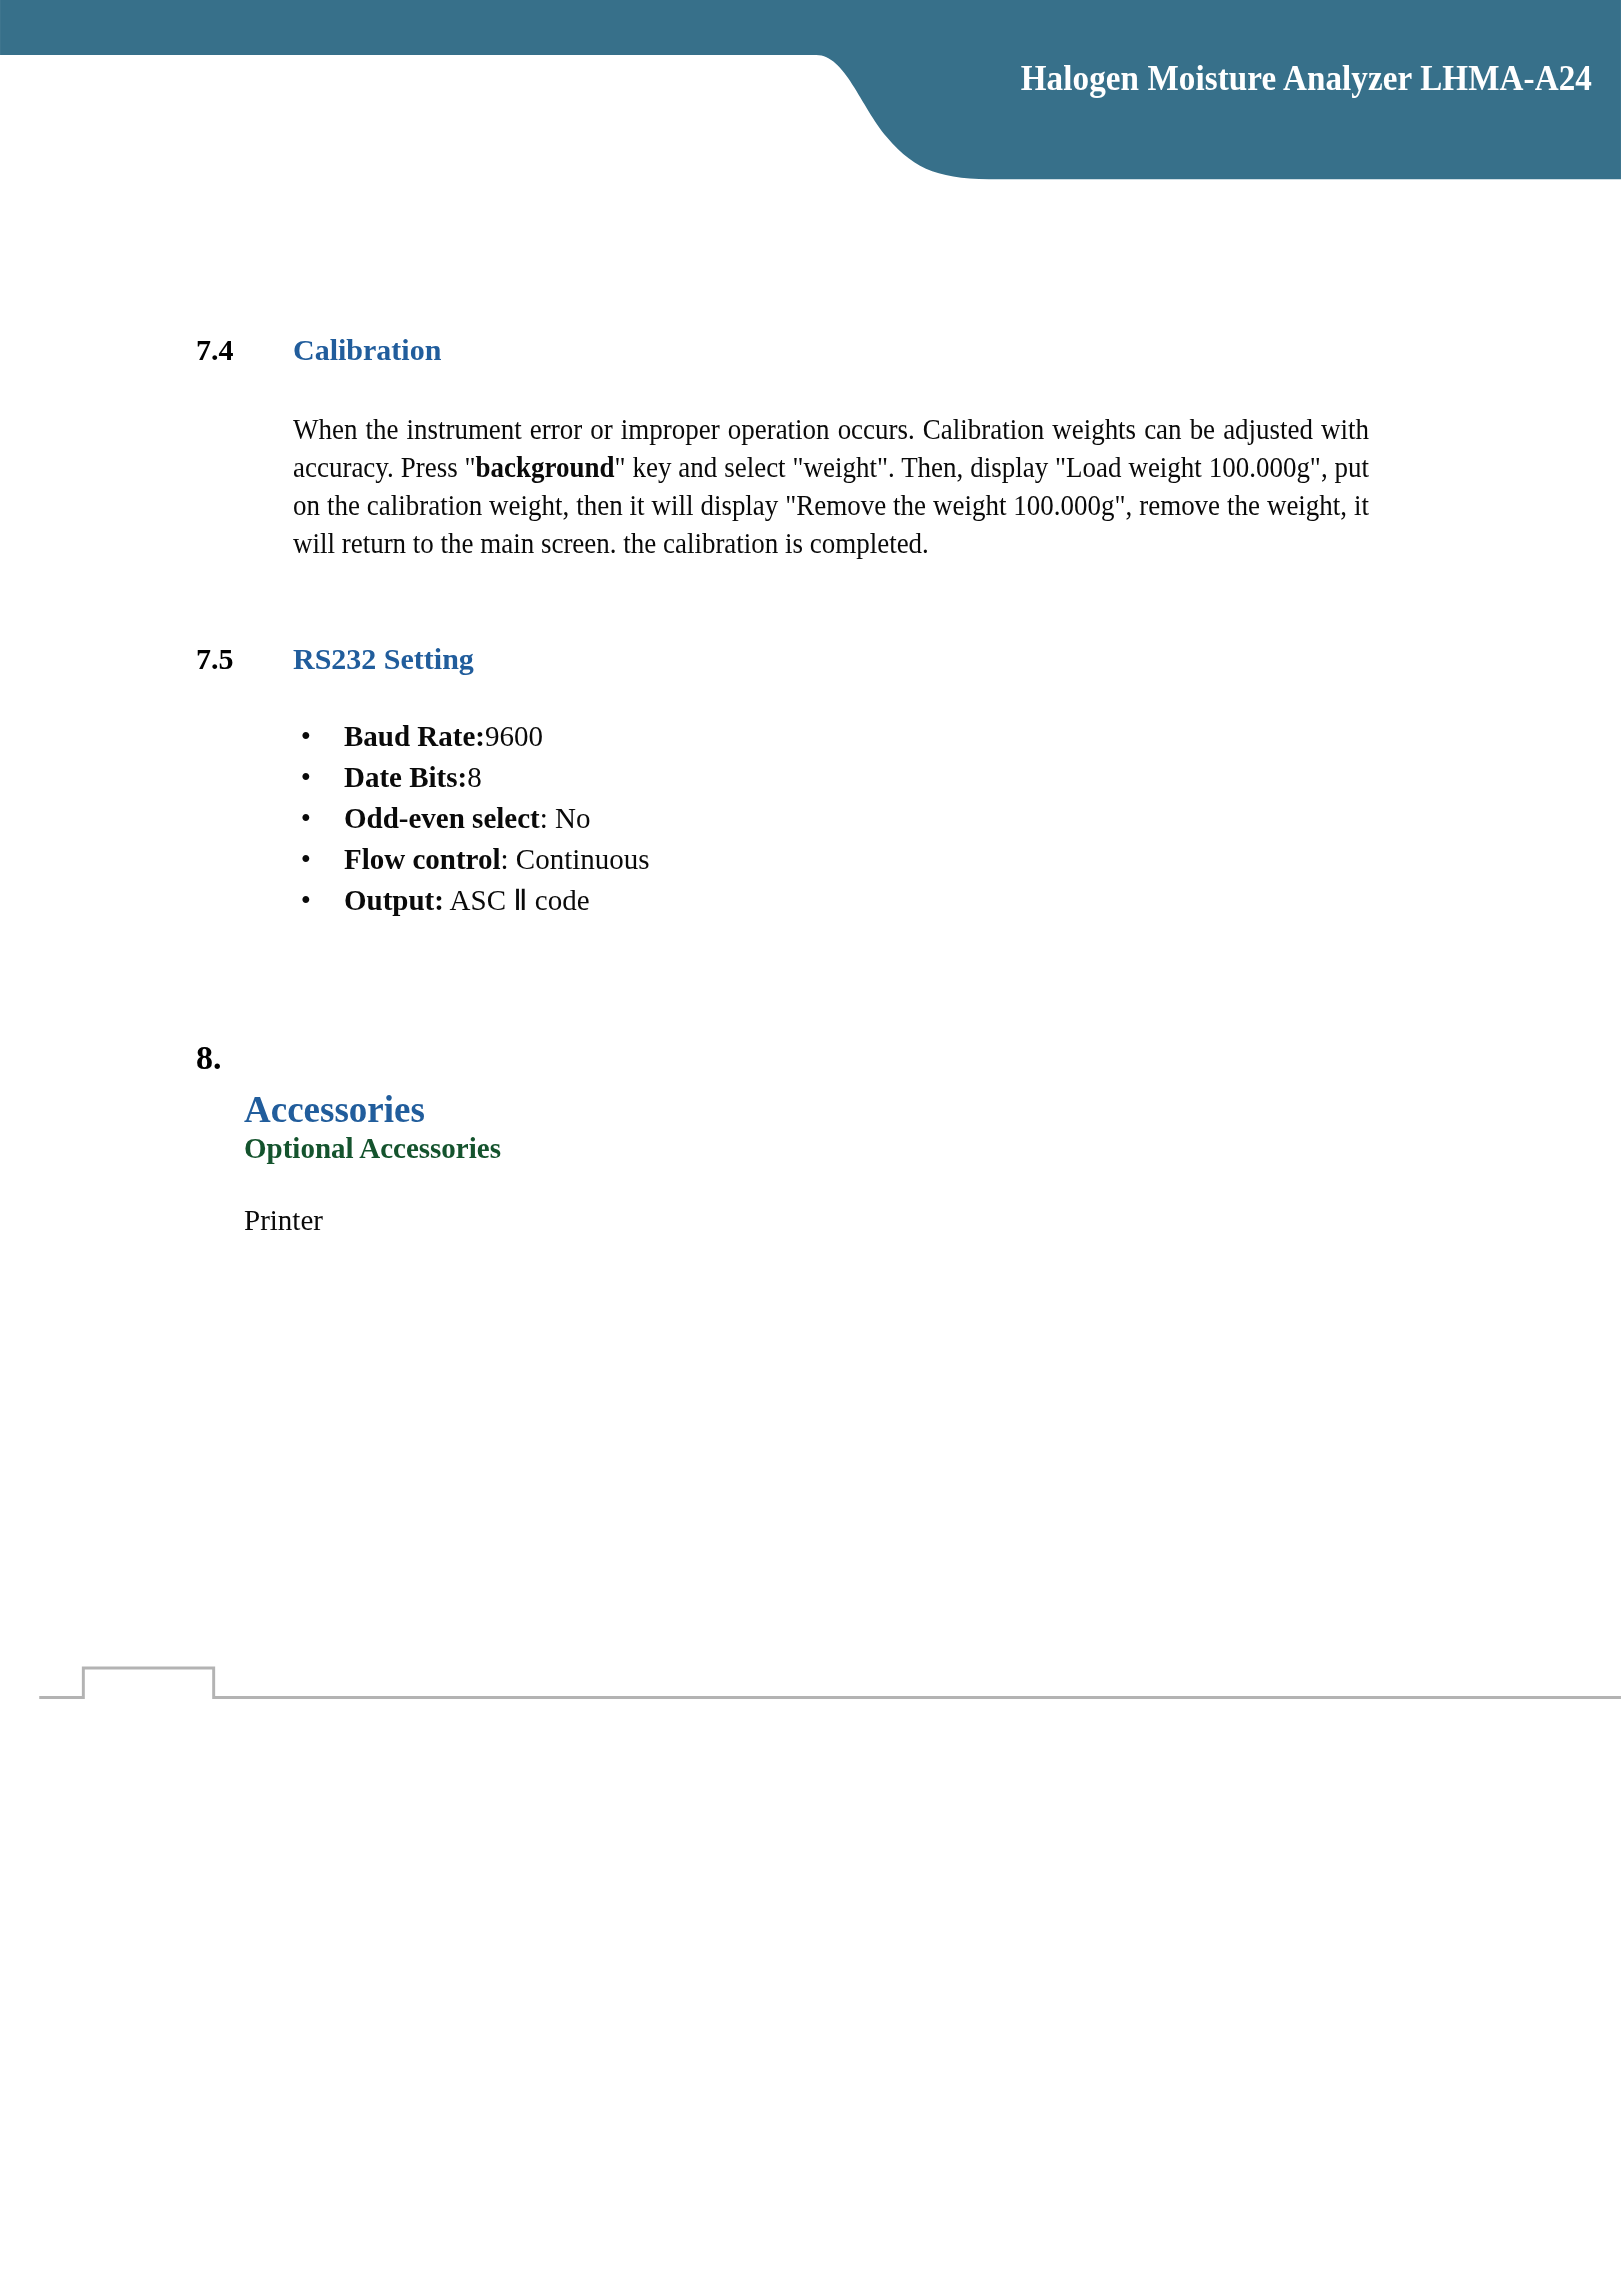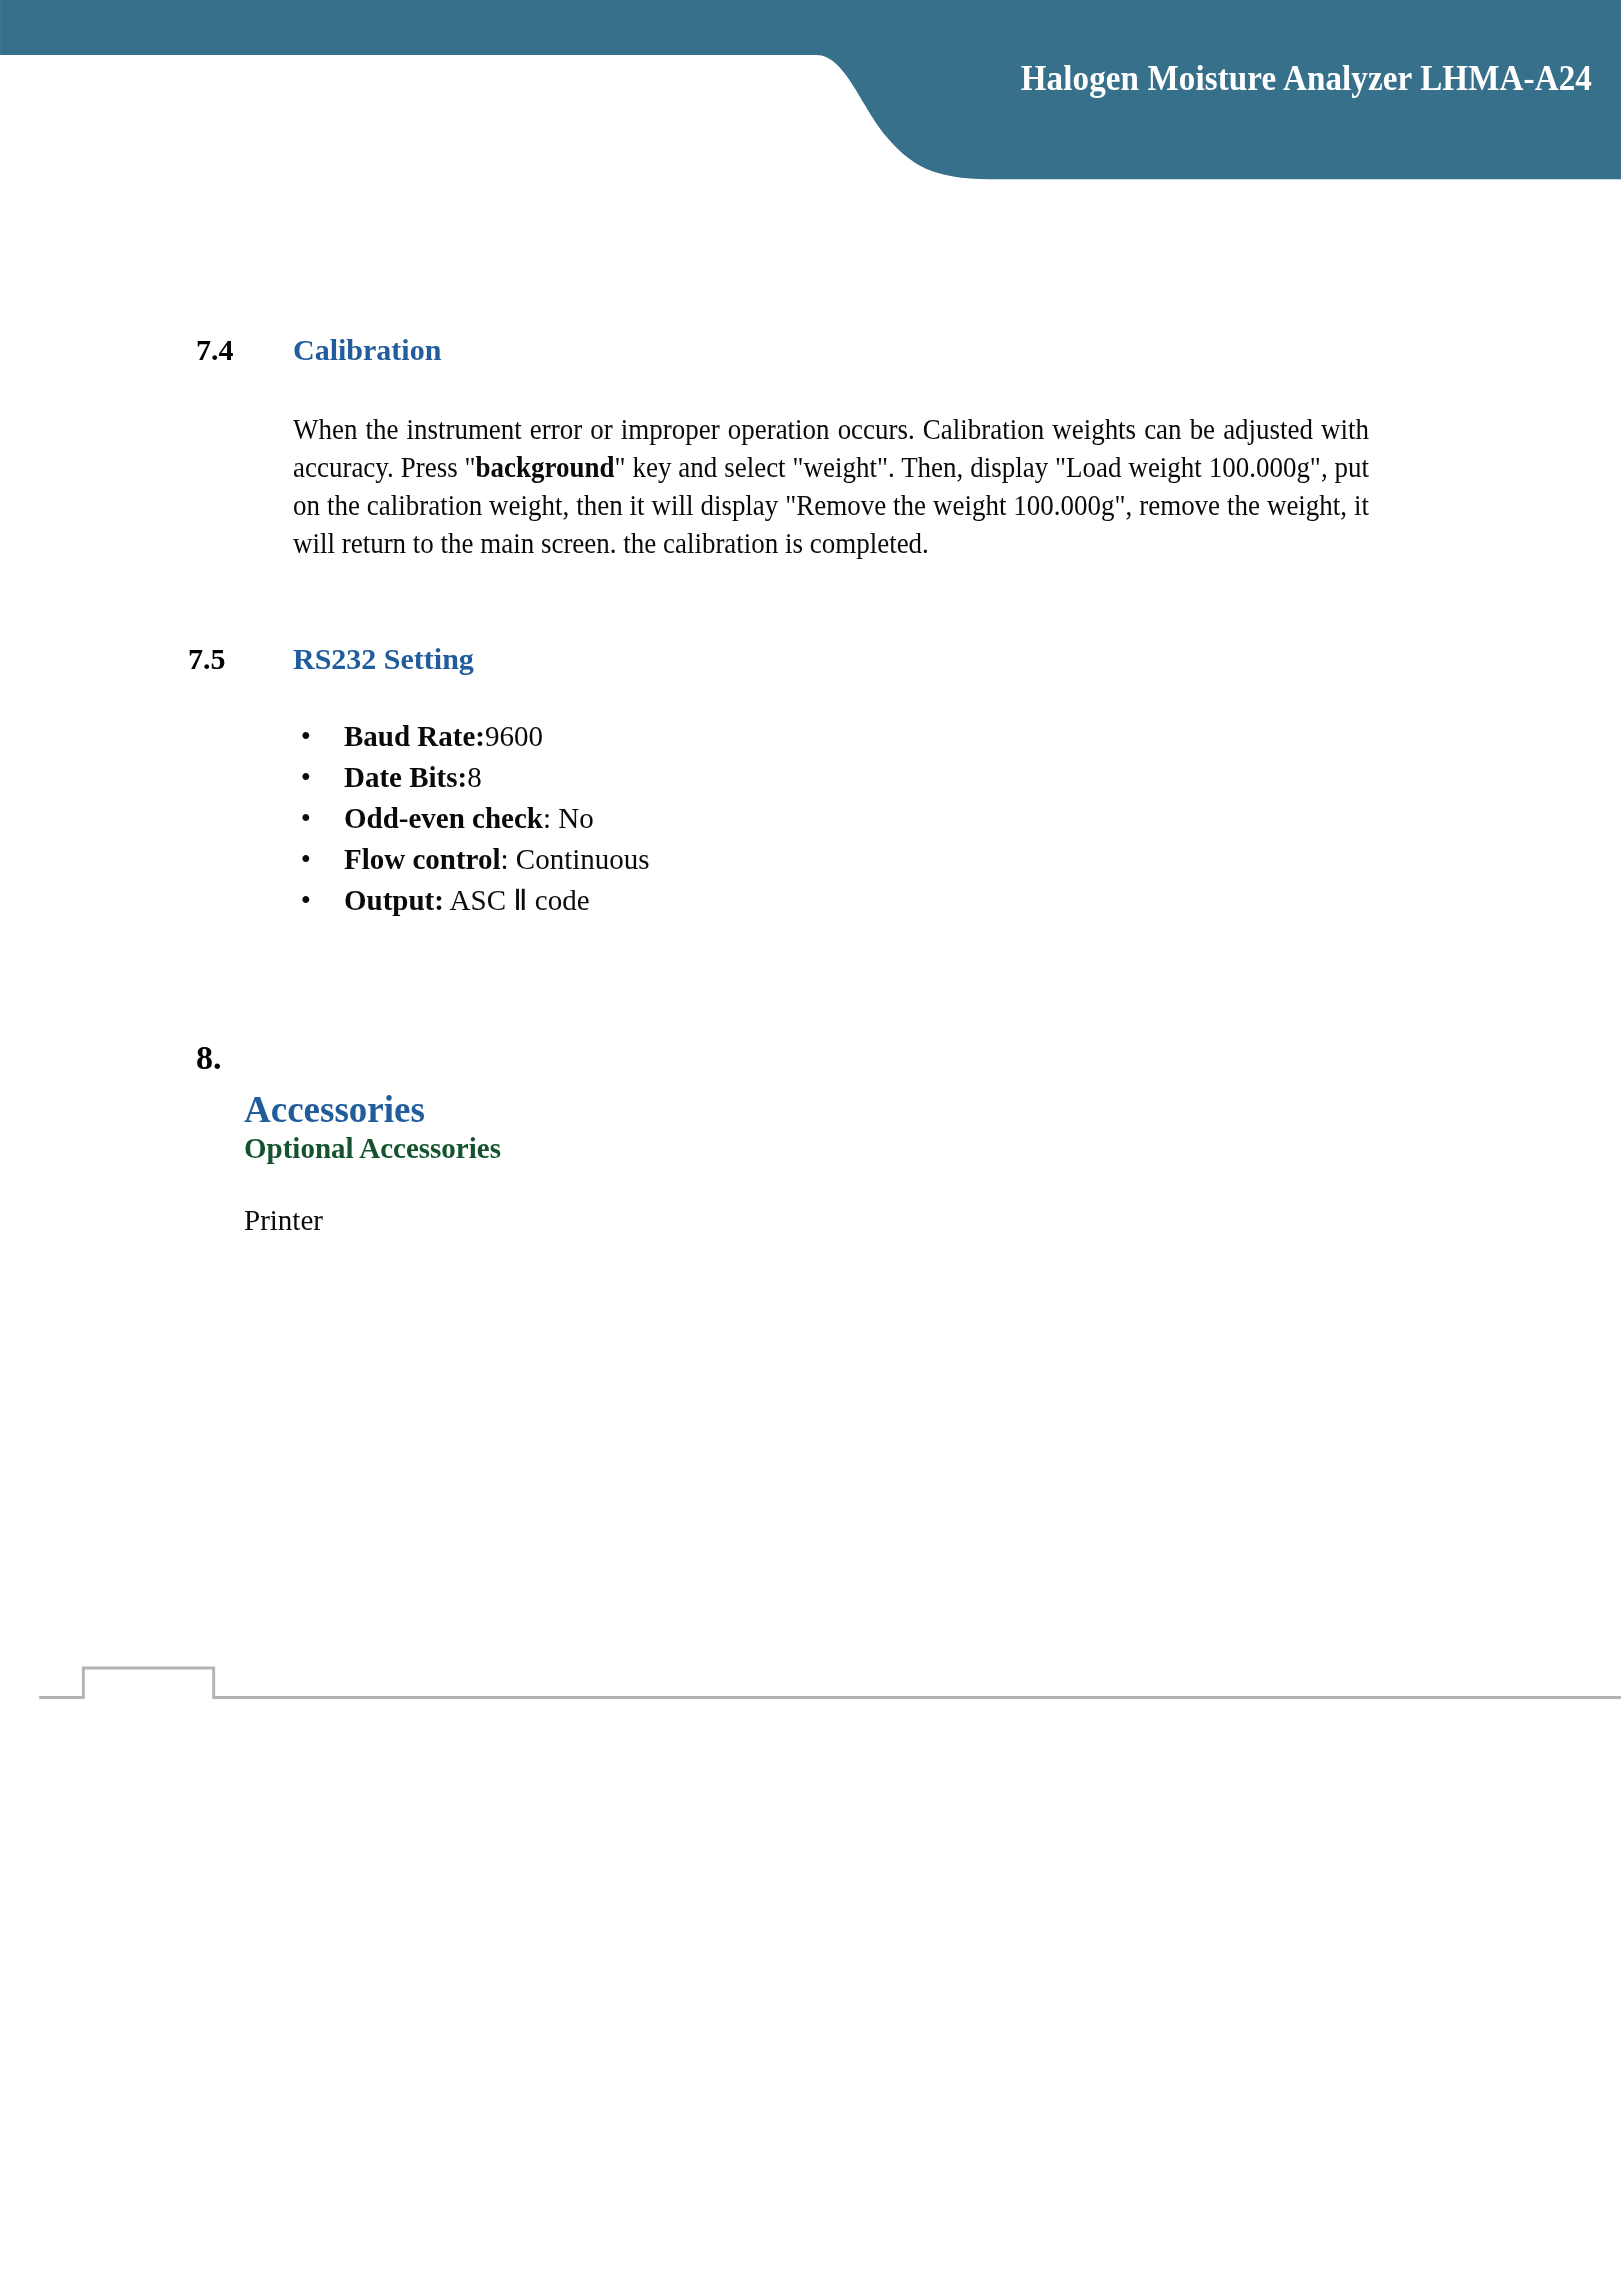--- a/index.html
+++ b/index.html
@@ -74,21 +74,21 @@
     position: absolute;
     color: #000000;
     font-family: "Liberation Serif", serif;
     font-weight: bold;
     font-size: 30px;
     white-space: nowrap;
   }
 
   .h74num { left: 196px; top: 333px; }
   .h74ttl { left: 293px; top: 333px; }
-  .h75num { left: 188px; top: 642px; }
+  .h75num { left: 196px; top: 642px; }
   .h75ttl { left: 293px; top: 642px; }
 
   .h8num {
     left: 196px; top: 1039px;
     font-size: 34px;
   }
   .h8ttl {
     left: 244px; top: 1088px;
     font-size: 37px;
   }
@@ -213,21 +213,21 @@
     <div class="sec-head h74ttl">Calibration</div>
 
     <div class="body-para">When the instrument error or improper operation occurs. Calibration weights can be adjusted with accuracy. Press "<b>background</b>" key and select "weight". Then, display "Load weight 100.000g", put on the calibration weight, then it will display "Remove the weight 100.000g", remove the weight, it will return to the main screen. the calibration is completed.</div>
 
     <div class="sec-num h75num">7.5</div>
     <div class="sec-head h75ttl">RS232 Setting</div>
 
     <ul class="bullets" id="rs232-list">
         <li><span class="bullet-dot">•</span><span class="lbl">Baud Rate:</span><span class="val">9600</span></li>
         <li><span class="bullet-dot">•</span><span class="lbl">Date Bits:</span><span class="val">8</span></li>
-        <li><span class="bullet-dot">•</span><span class="lbl">Odd-even check</span><span class="val">: No</span></li>
+        <li><span class="bullet-dot">•</span><span class="lbl">Odd-even select</span><span class="val">: No</span></li>
         <li><span class="bullet-dot">•</span><span class="lbl">Flow control</span><span class="val">: Continuous</span></li>
         <li><span class="bullet-dot">•</span><span class="lbl">Output:</span><span class="val"> ASC Ⅱ  code</span></li>
       </ul>
 
     <div class="sec-num h8num">8.</div>
     <div class="sec-head h8ttl">Accessories</div>
 
     <div class="sub-head">Optional Accessories</div>
     <div class="plain-line">Printer</div>
   </div>

